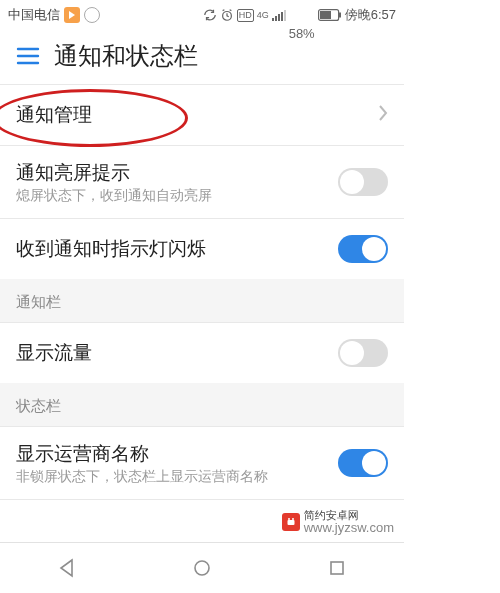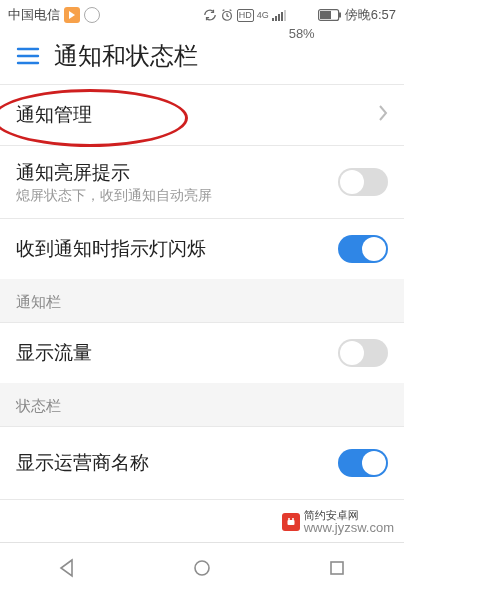--- a/index.html
+++ b/index.html
@@ -149,20 +149,21 @@
       <div class="toggle off">
           <div class="knob"></div>
         </div>
     </div>
 
     <div class="section-hdr">状态栏</div>
 
     <div class="row tall">
       <div class="labels">
         <span class="main">显示运营商名称</span>
+        <span class="sub">非锁屏状态下，状态栏上显示运营商名称</span>
       </div>
       <div class="toggle on">
           <div class="knob"></div>
         </div>
     </div>
 
     <div class="red-circle" style="left:-8px;top:5px;width:190px;height:52px;"></div>
   </div>
 
   <div class="watermark">

